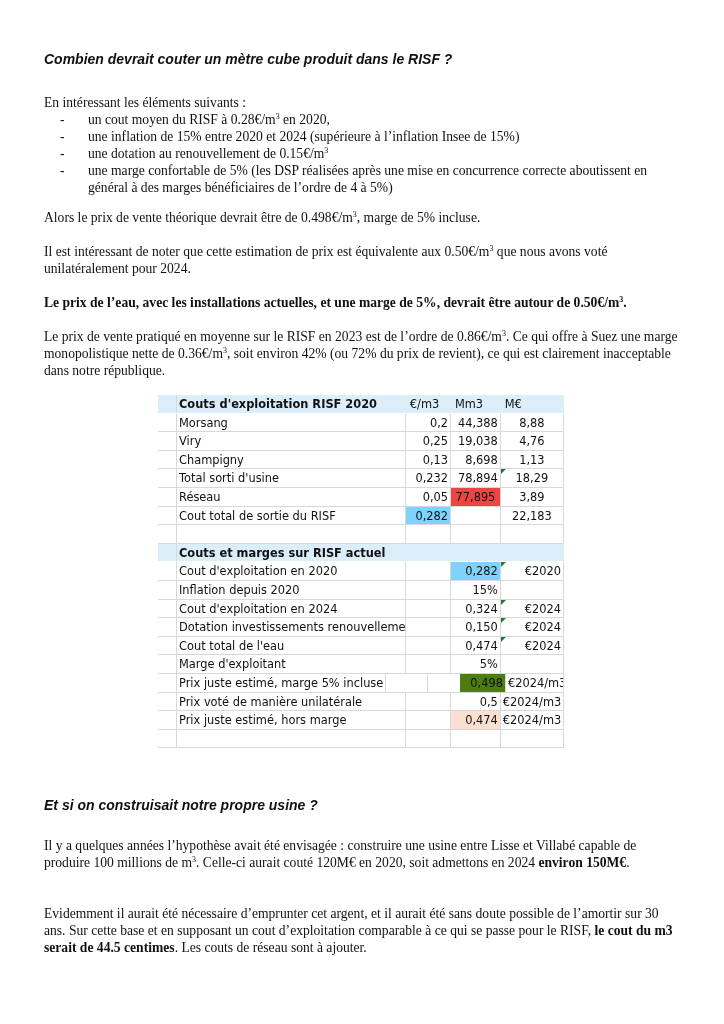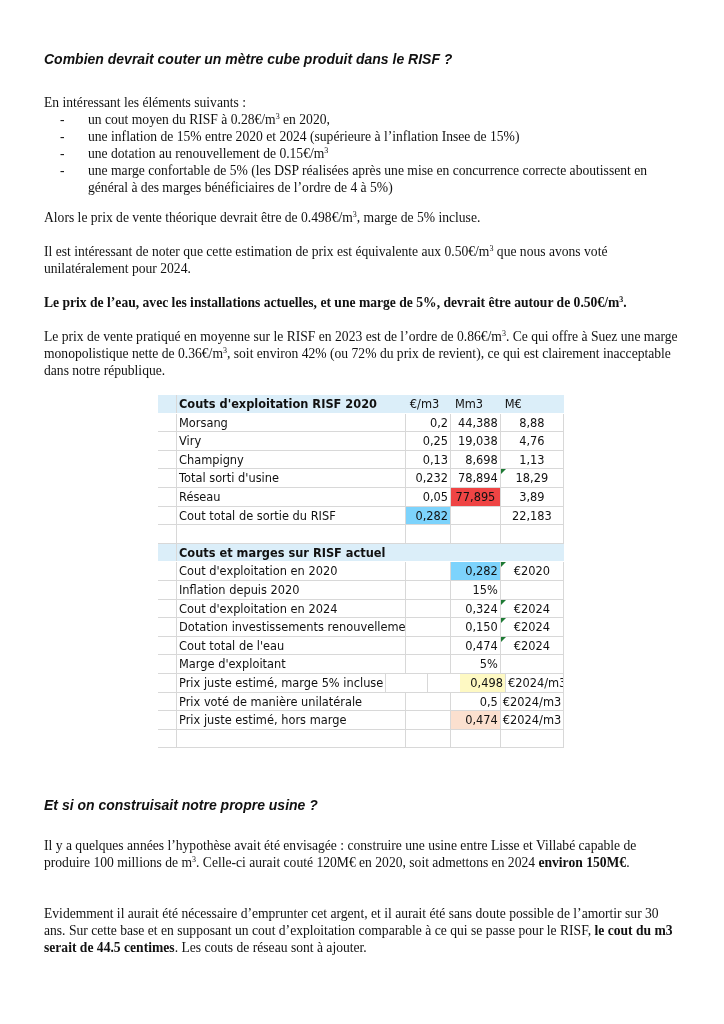--- a/index.html
+++ b/index.html
@@ -17,24 +17,24 @@
   .row{display:flex;height:18.6px;line-height:18.6px;border-bottom:1px solid #d8d8d8;box-sizing:border-box;padding-left:18px;}
   .c{box-sizing:border-box;border-right:1px solid #d8d8d8;padding:0 2px;white-space:nowrap;overflow:hidden;}
   .c0{width:241px;border-left:1px solid #d8d8d8;}
   .c1{width:47px;text-align:right;}
   .c2{width:52px;text-align:right;}
   .c3{width:66px;text-align:center;}
   .row.hdr{background:#dbeef9;border-bottom:1px solid #fff;}
   .row.hdr .c{border-right-color:transparent;font-weight:bold;}
   .row.hdr .c.plain{font-weight:normal;text-align:left;padding-left:4px;}
   .row.sec .c0{width:406px;}
-  .c.lt{text-align:center;}
+  .c.lt{text-align:right;}
   .green{background:#7dd3fc;}
   .blue{background:#ef4444;text-align:center;}
-  .pink{background:#fef9c3;margin-left:32px;}
+  .pink{background:#4d7c0f;margin-left:32px;}
   .peach{background:#fbe0cf;}
   .bold{font-weight:normal;}
   .tri{position:relative;}
   .tri:before{content:"";position:absolute;left:0;top:0;border-top:5px solid #1e7a34;border-right:5px solid transparent;}
 </style>
 </head>
 <body>
 
 <div class="page">
 

